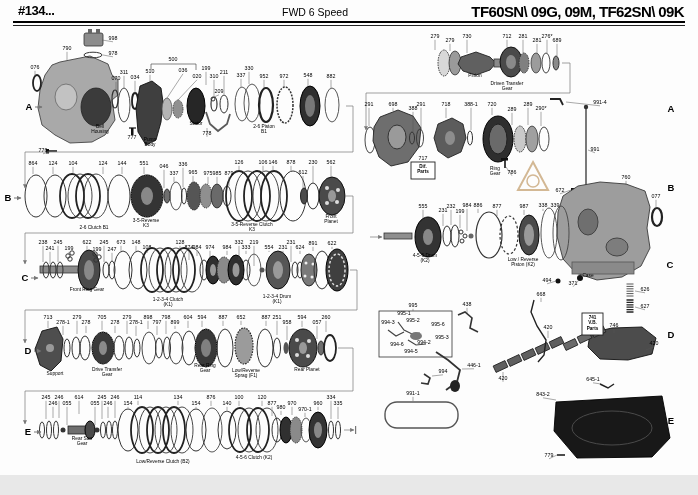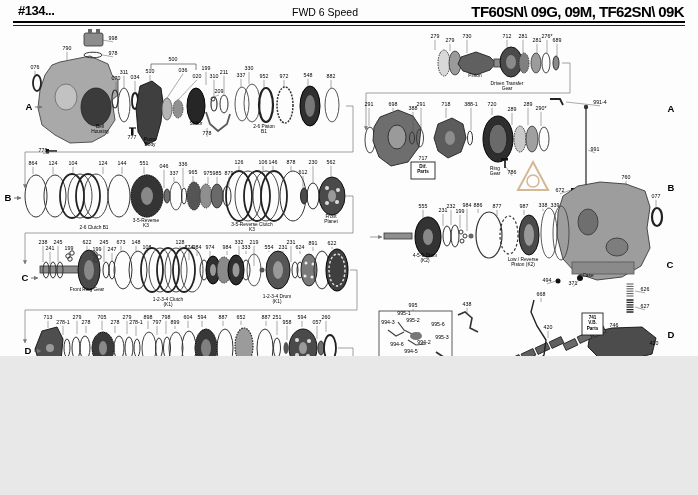--- a/index.html
+++ b/index.html
@@ -1,19 +1,19 @@
 <!DOCTYPE html>
 <html><head>
 <meta charset="utf-8">
 <style>
   html,body{margin:0;padding:0;background:#e8e8e8;}
-  #page{position:relative;width:698px;height:356px;background:#fdfdfd;overflow:hidden;
+  #page{position:relative;width:698px;height:475px;background:#fdfdfd;overflow:hidden;
         font-family:"Liberation Sans",sans-serif;}
   .hdr-left{position:absolute;left:18px;top:3px;font-size:13px;font-weight:bold;letter-spacing:-.5px;color:#000;}
-  .hdr-center{position:absolute;left:325px;top:6px;transform:translateX(-50%);font-size:10.5px;color:#000;}
+  .hdr-center{position:absolute;left:315px;top:6px;transform:translateX(-50%);font-size:10.5px;color:#000;}
   .hdr-right{position:absolute;right:14px;top:3px;font-size:15px;font-weight:bold;letter-spacing:-.6px;color:#000;}
   .rule1{position:absolute;left:13px;right:13px;top:21px;height:2.2px;background:#000;}
   .rule2{position:absolute;left:13px;right:13px;top:25px;height:.9px;background:#222;}
   .rule-footer{position:absolute;left:22px;right:0;top:485px;height:2.2px;background:#000;}
   .footer-copy{position:absolute;right:8px;top:488px;font-size:5px;color:#111;}
   svg{position:absolute;left:0;top:0;}
   svg text{font-family:"Liberation Sans",sans-serif;}
 </style>
 </head>
 <body>

